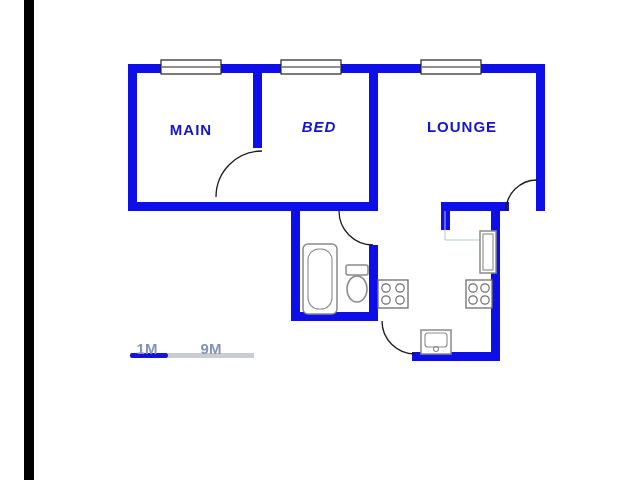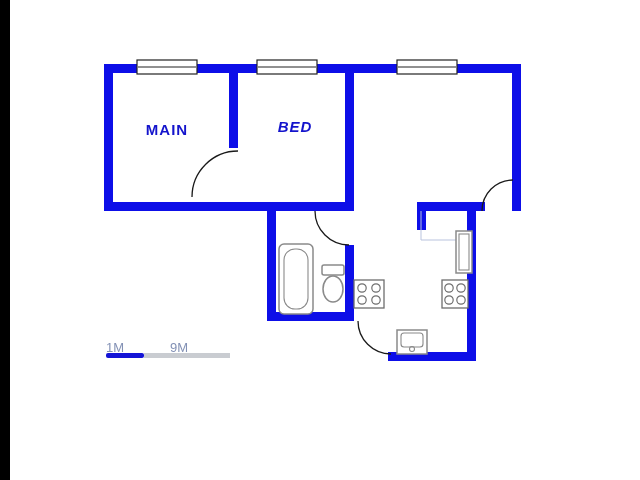--- a/index.html
+++ b/index.html
@@ -3,20 +3,21 @@
 <meta charset="utf-8">
 <style>
   html, body { margin: 0; padding: 0; background: #ffffff; }
   .stage {
     position: relative;
     width: 528px;
     height: 480px;
     background: var(--background, #ffffff);
     overflow: hidden;
     font-family: "Liberation Sans", sans-serif;
+    margin-left: 24px;
   }
   svg { position: absolute; left: 0; top: 0; }
   .wall   { fill: var(--wall, #0d0ee8); }
   .frame  { fill: var(--frame, #000000); }
   .win    { fill: #ffffff; stroke: var(--window_border, #222222); stroke-width: 1.2; }
   .winline{ stroke: var(--window_border, #222222); stroke-width: 1; }
   .door   { stroke: var(--door, #1a1a1a); stroke-width: 1.3; fill: none; }
   .fx     { stroke: var(--fixture, #8a8a8a); stroke-width: 1.5; fill: #ffffff; }
   .fxin   { stroke: var(--fixture, #8a8a8a); stroke-width: 1.1; fill: none; }
   .fxdark { stroke: var(--fixture_dark, #6e6e6e); stroke-width: 1.3; fill: #ffffff; }
@@ -28,23 +29,23 @@
     position: absolute;
     color: var(--room_label, #1414cc);
     font-size: 15px;
     font-weight: bold;
     letter-spacing: 1px;
     text-align: center;
   }
   .scale-label {
     position: absolute;
     color: var(--scale_label, #8391b5);
-    font-size: 13px;
-    font-weight: normal;
-    text-align: left;
+    font-size: 15px;
+    font-weight: bold;
+    text-align: center;
   }
 </style>
 </head>
 <body>
 
 <div class="stage">
 
   <svg width="640" height="480" viewBox="0 0 640 480">
 
     <rect class="frame" x="0" y="0" width="10" height="480"></rect>
@@ -122,17 +123,18 @@
     </g>
 
     <g>
       <rect class="scaleblue" x="106" y="353" width="38" height="5" rx="2"></rect>
       <rect class="scalegray" x="144" y="353" width="86" height="5"></rect>
     </g>
   </svg>
 
   <div class="room-label" style="left:134px; top:121px; width:66px;">MAIN</div>
   <div class="room-label" style="left:268px; top:118px; width:54px;font-style:italic;">BED</div>
+  <div class="room-label" style="left:398px; top:118px; width:80px;">LOUNGE</div>
 
   <div class="scale-label" style="left:106px; top:340px; width:34px;">1M</div>
   <div class="scale-label" style="left:170px; top:340px; width:34px;">9M</div>
 
 </div>
 
 </body></html>

